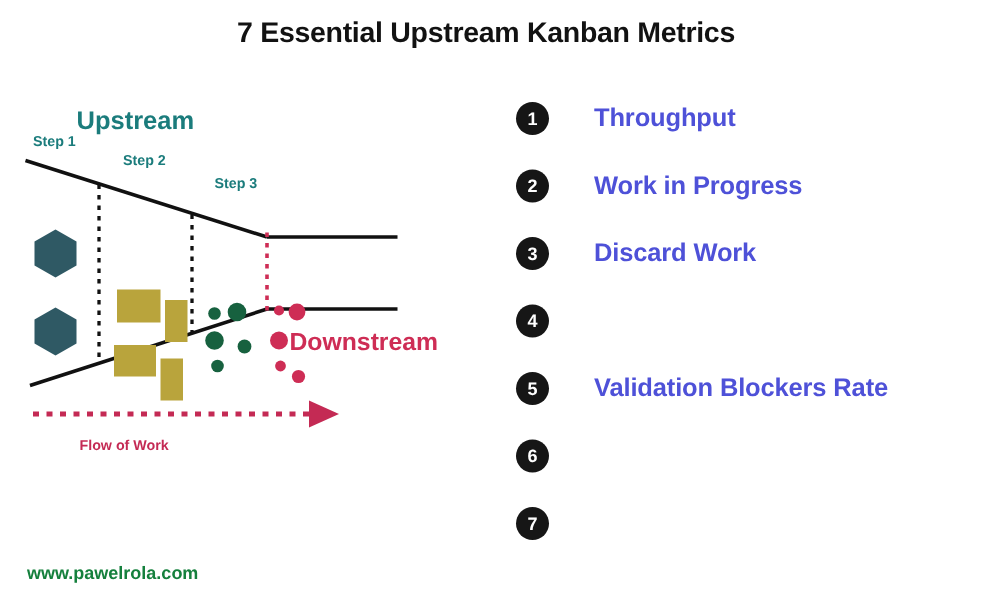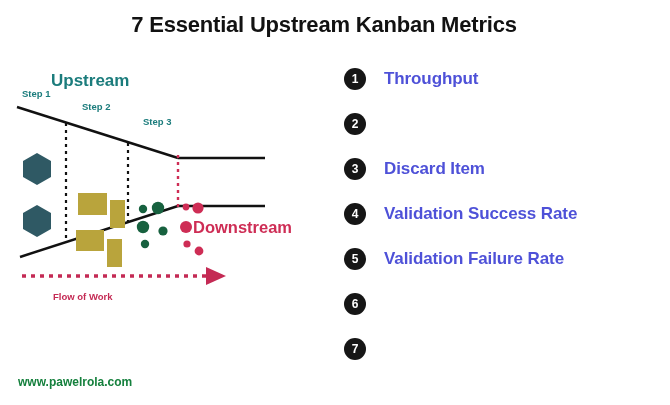--- a/index.html
+++ b/index.html
@@ -16,21 +16,21 @@
     -webkit-font-smoothing: antialiased;
   }
 
   
   #page-title {
     position: absolute;
     left: 0;
     top: 12px;
     width: 648px;
     text-align: center;
-    font-size: 22px;
+    font-size: 19px;
     font-weight: bold;
     color: #121212;
     letter-spacing: -0.2px;
   }
 
   
   #diagram {
     position: absolute;
     left: 0;
     top: 50px;
@@ -59,21 +59,21 @@
     background: #161616;
     color: #ffffff;
     font-size: 12px;
     font-weight: bold;
     display: flex;
     align-items: center;
     justify-content: center;
     line-height: 1;
   }
   .metric-label {
-    margin-left: 18px;
+    margin-left: 30px;
     font-size: 17px;
     font-weight: bold;
     color: #4e51d8;
     letter-spacing: -0.1px;
     white-space: nowrap;
   }
 
   
   #footer-url {
     position: absolute;
@@ -145,35 +145,35 @@
 
 <div id="metrics-list">
 
   <div class="metric-row">
     <div class="metric-badge">1</div>
     <div class="metric-label">Throughput</div>
   </div>
 
   <div class="metric-row">
     <div class="metric-badge">2</div>
+    <div class="metric-label">Work in Progress</div>
   </div>
 
   <div class="metric-row">
     <div class="metric-badge">3</div>
-    <div class="metric-label">Discard Item</div>
+    <div class="metric-label">Discard Work</div>
   </div>
 
   <div class="metric-row">
     <div class="metric-badge">4</div>
-    <div class="metric-label">Validation Success Rate</div>
   </div>
 
   <div class="metric-row">
     <div class="metric-badge">5</div>
-    <div class="metric-label">Validation Failure Rate</div>
+    <div class="metric-label">Validation Blockers Rate</div>
   </div>
 
   <div class="metric-row">
     <div class="metric-badge">6</div>
   </div>
 
   <div class="metric-row">
     <div class="metric-badge">7</div>
   </div>
 

